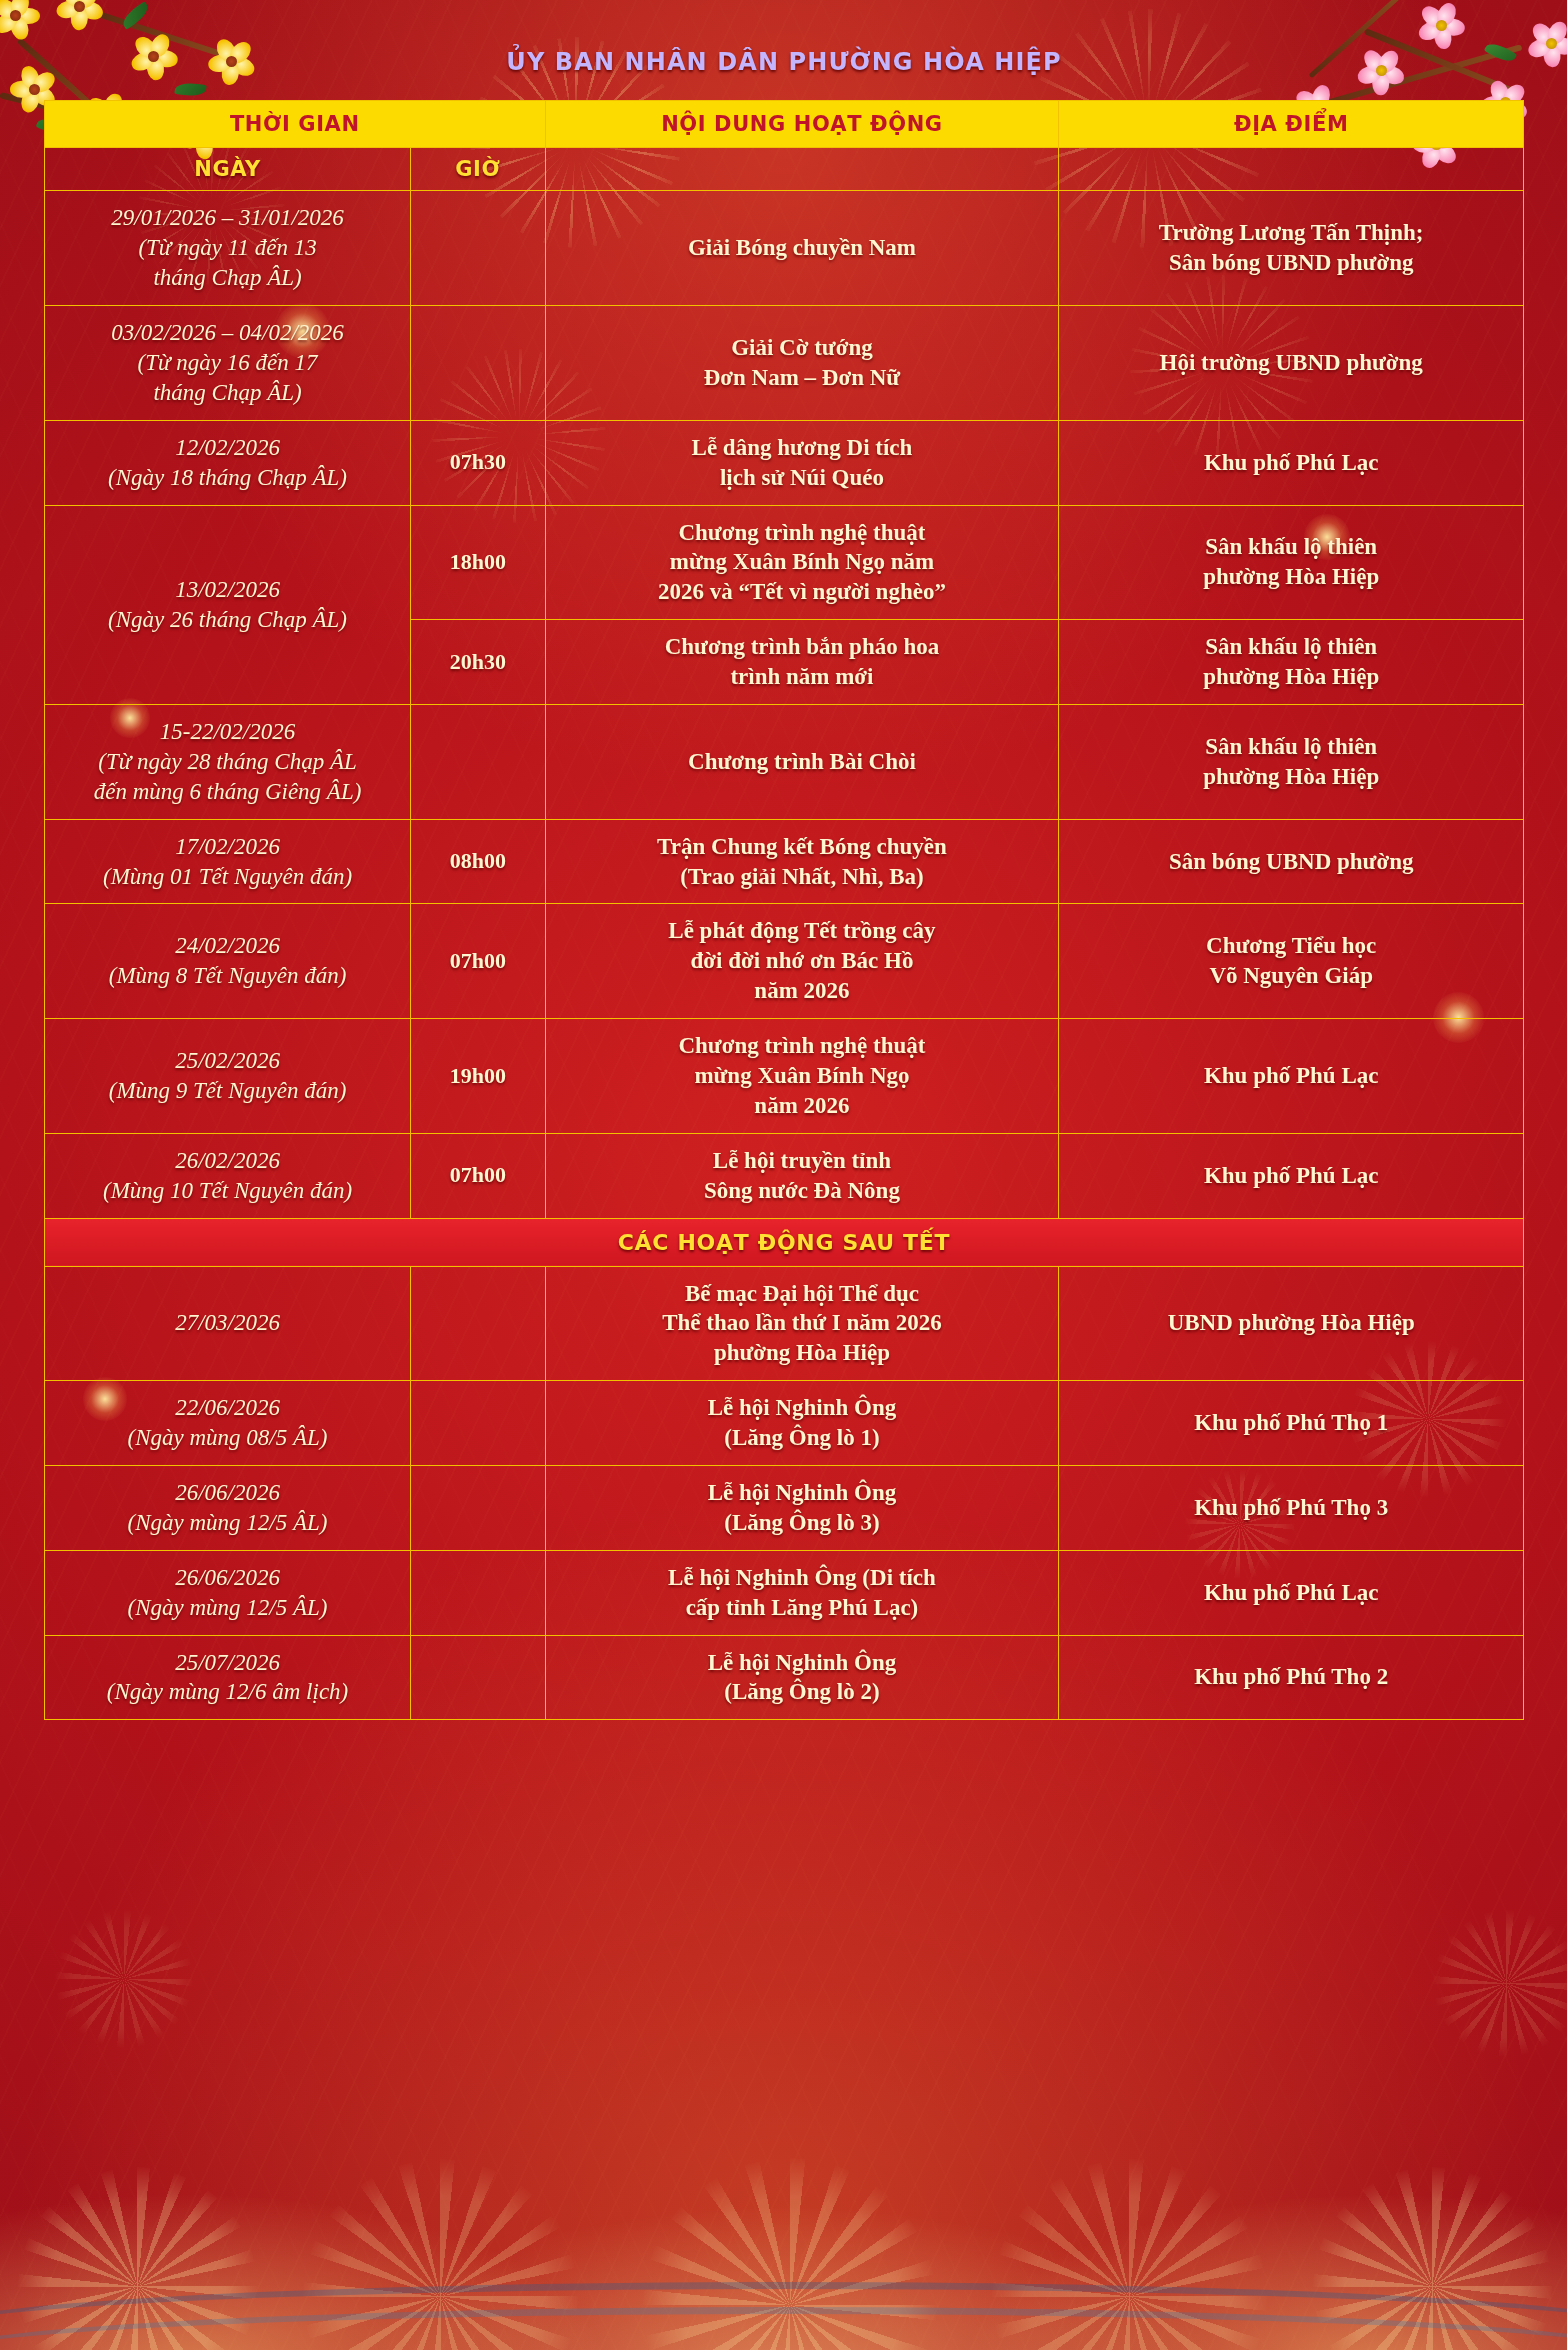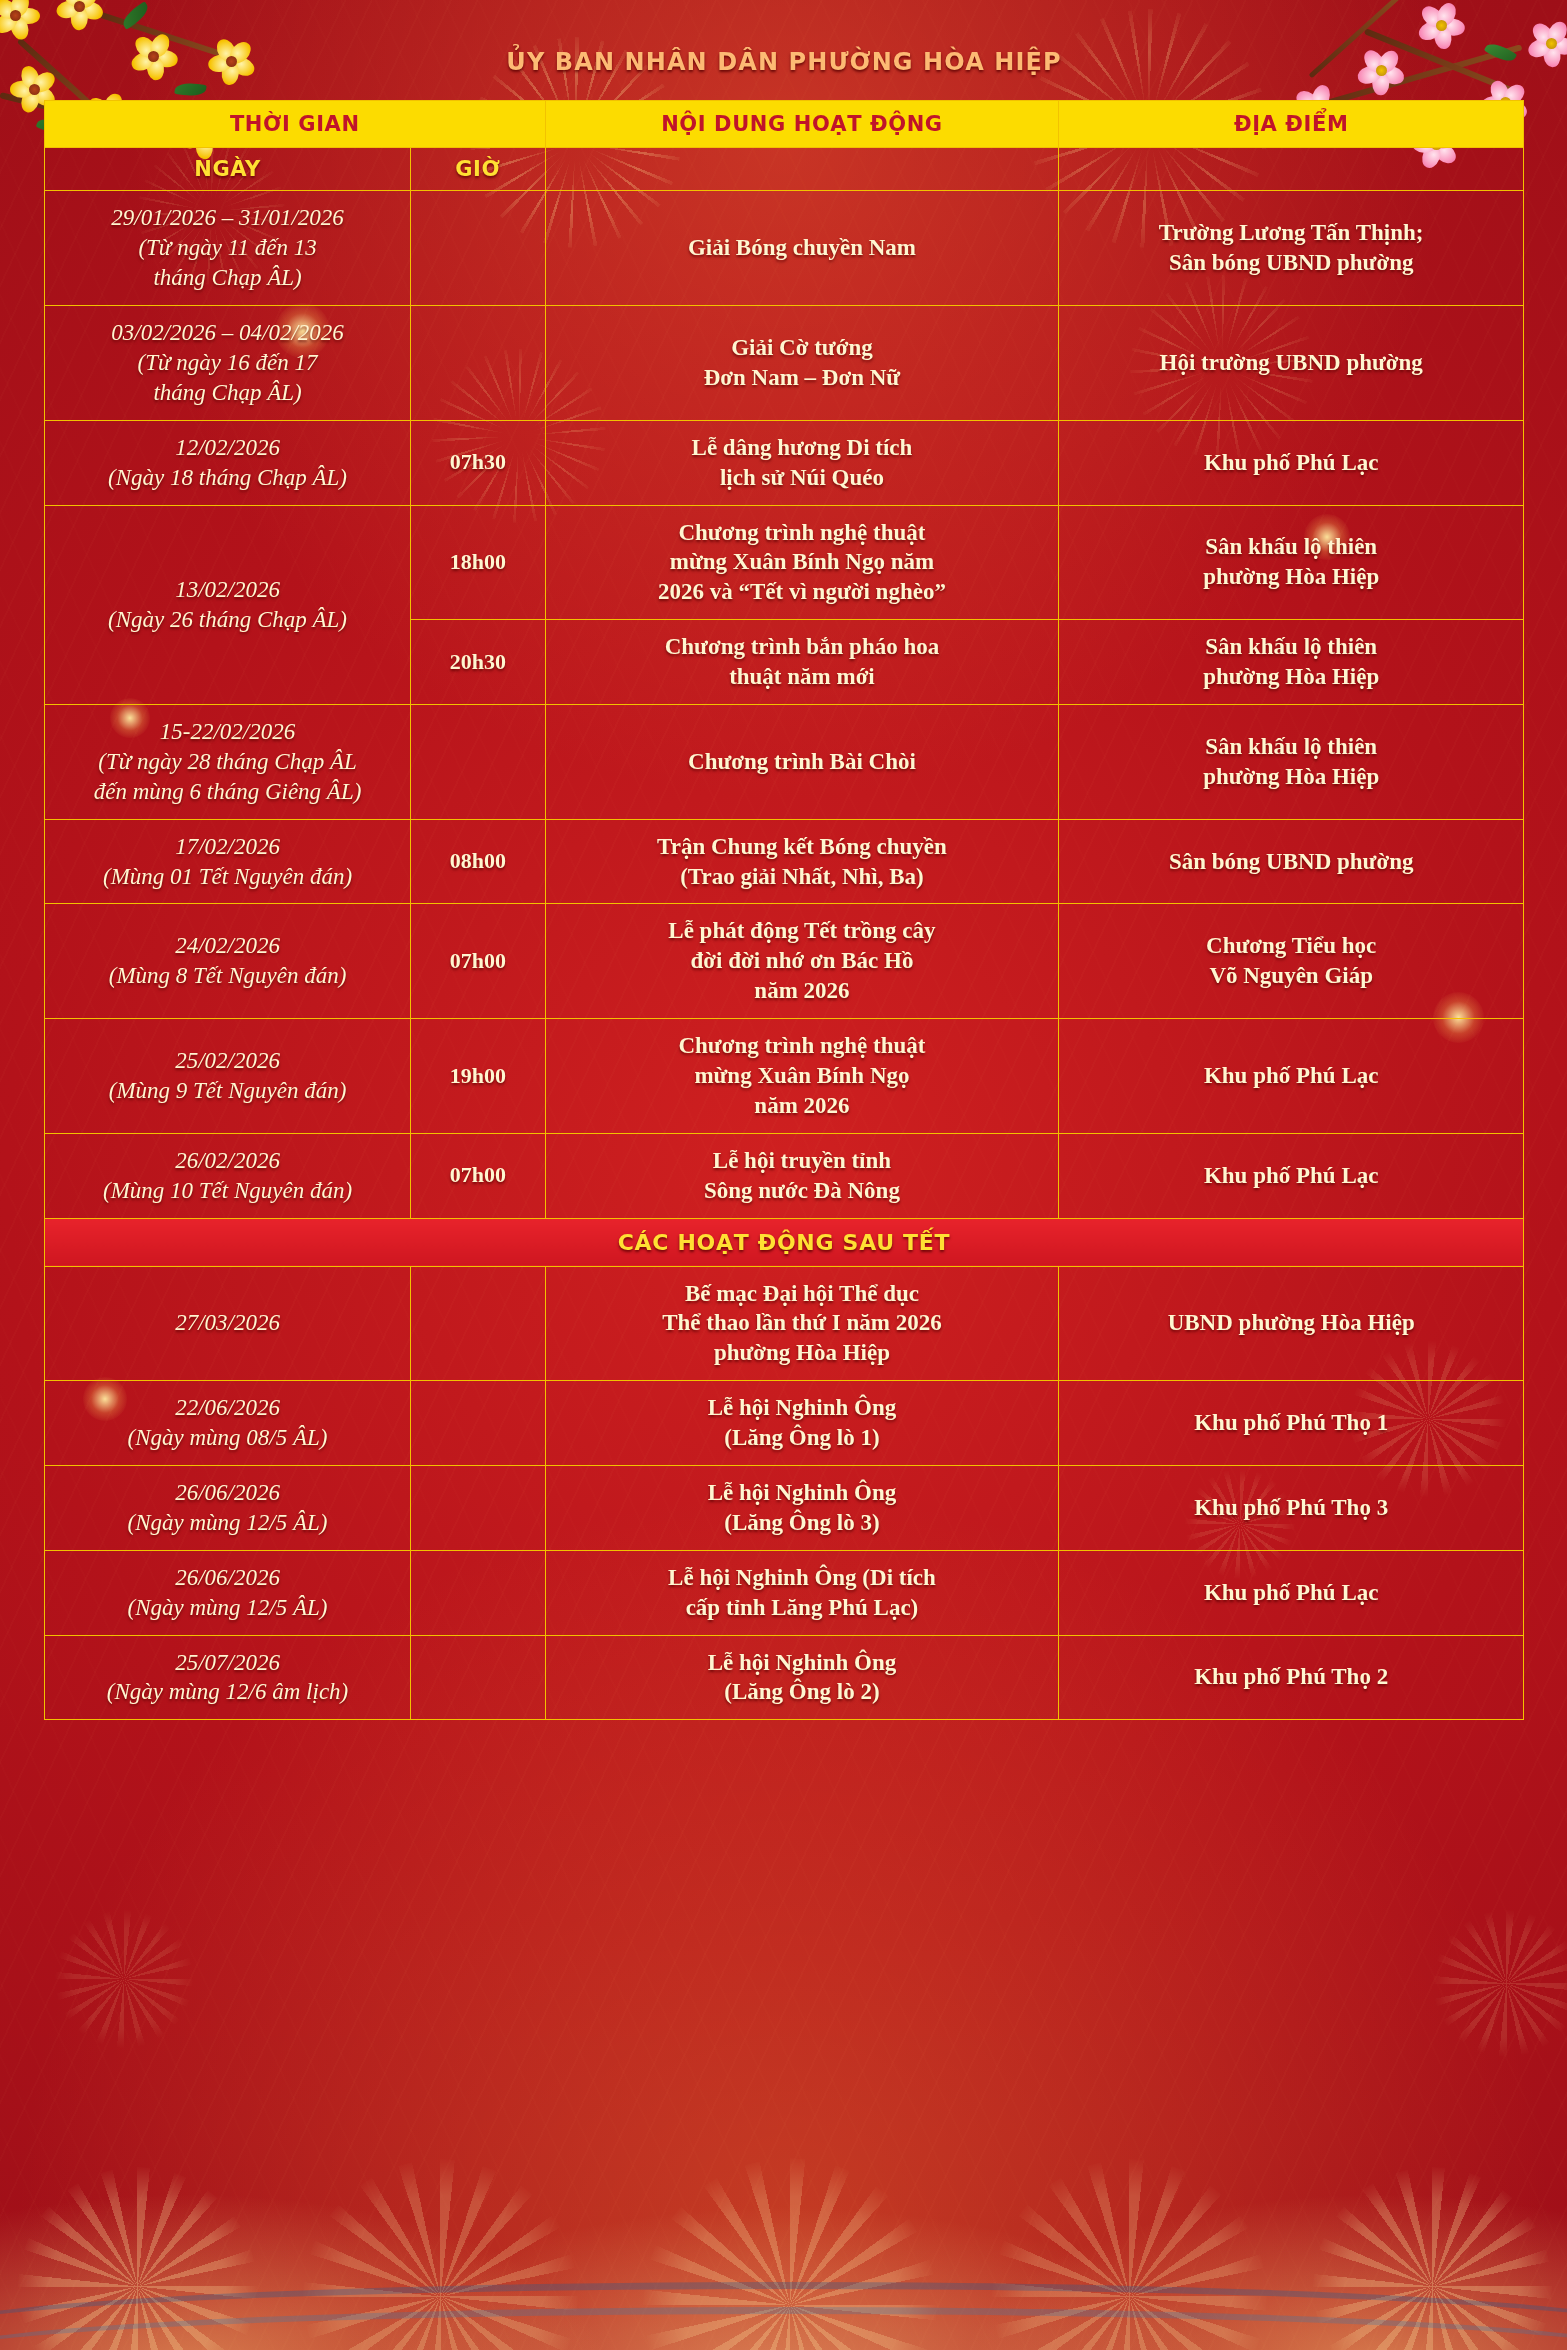--- a/index.html
+++ b/index.html
@@ -120,21 +120,21 @@
     position: relative;
     z-index: 5;
     padding-top: 48px;
     text-align: center;
   }
   .org-name {
     font-family: "DejaVu Sans", sans-serif;
     font-weight: bold;
     font-size: 24px;
     letter-spacing: 1.1px;
-    color: #fdba74;
+    color: #c4b5fd;
     text-shadow: 0 1.8px 2.8px rgba(90,0,0,0.85);
   }
   .main-title {
     margin-top: 24px;
     font-family: "DejaVu Sans", sans-serif;
     font-weight: bold;
     font-size: 41px;
     letter-spacing: 0.5px;
     color: #ffe033;
     text-shadow:
@@ -449,21 +449,21 @@
           </td>
           <td class="cell bold">
             <span class="nowrap-line">Sân khấu lộ thiên</span>
             <span class="nowrap-line">phường Hòa Hiệp</span>
           </td>
         </tr>
         <tr>
           <td class="cell time">20h30</td>
           <td class="cell bold">
             <span class="nowrap-line">Chương trình bắn pháo hoa</span>
-            <span class="nowrap-line">thuật năm mới</span>
+            <span class="nowrap-line">trình năm mới</span>
           </td>
           <td class="cell bold">
             <span class="nowrap-line">Sân khấu lộ thiên</span>
             <span class="nowrap-line">phường Hòa Hiệp</span>
           </td>
         </tr>
         <tr>
           <td class="cell date">
             <span class="nowrap-line">15-22/02/2026</span>
             <span class="nowrap-line">(Từ ngày 28 tháng Chạp ÂL</span>

